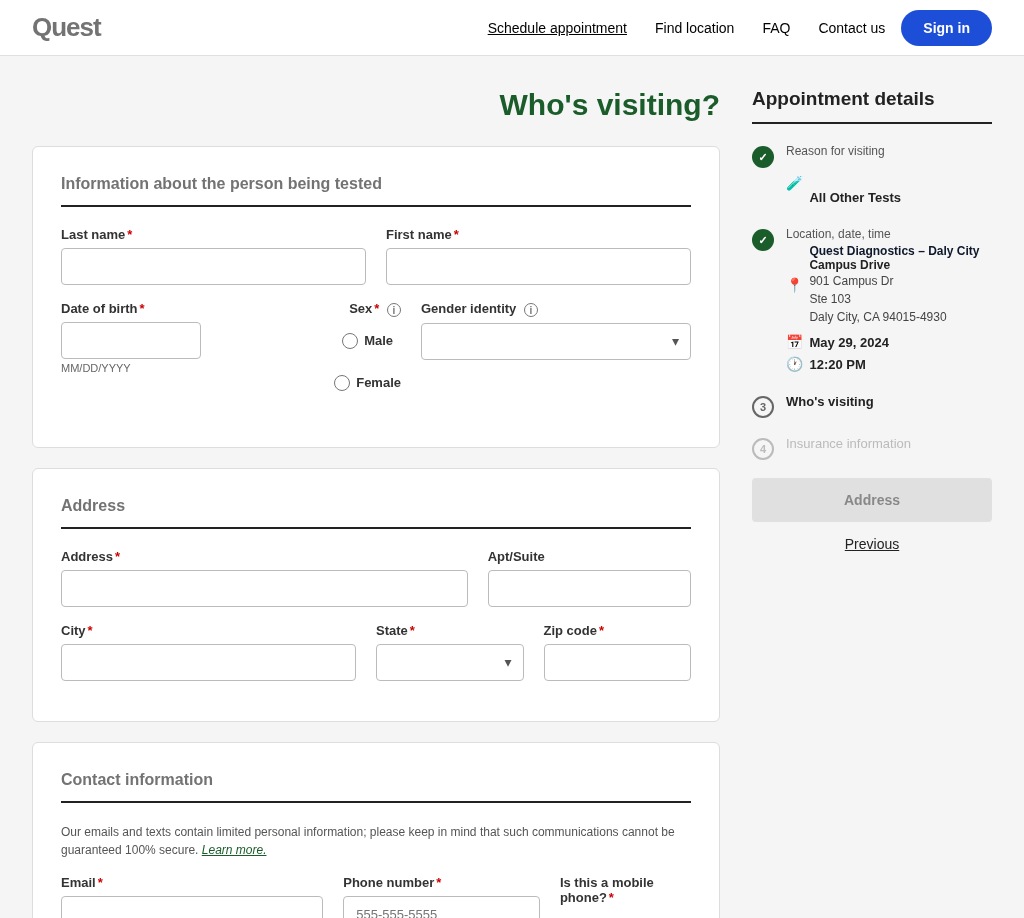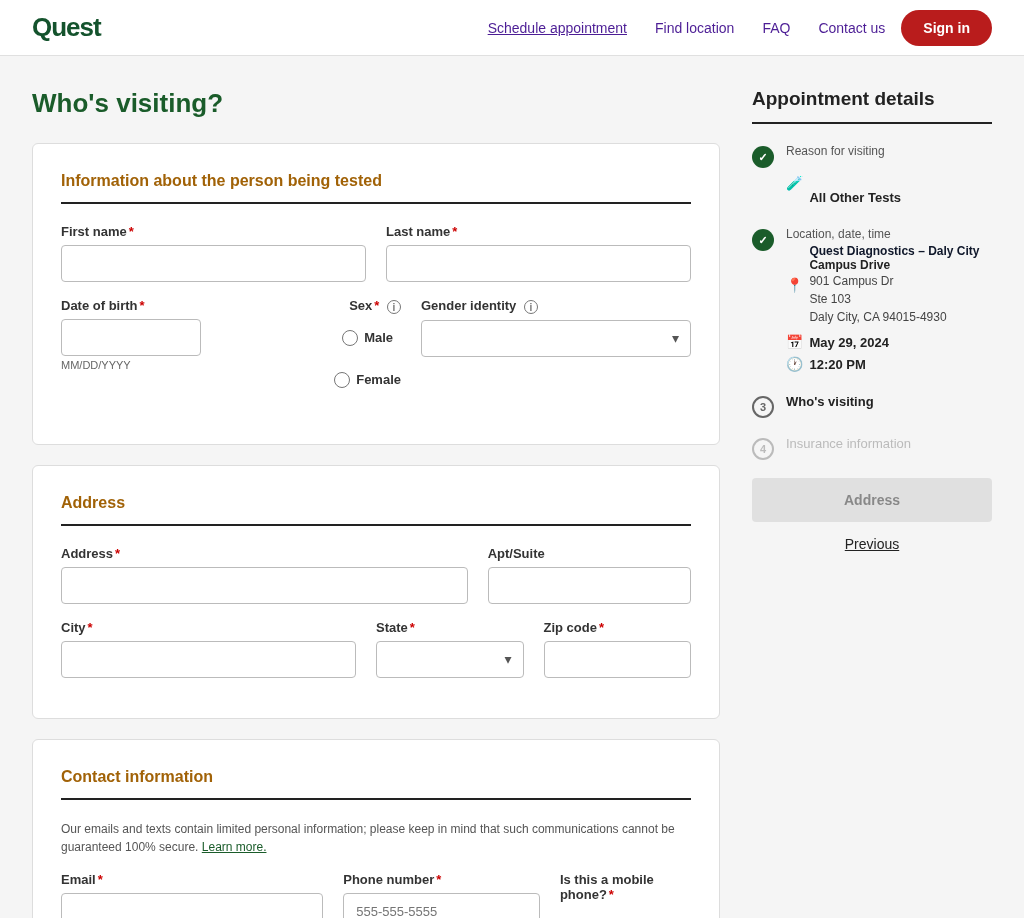--- a/index.html
+++ b/index.html
@@ -10,41 +10,41 @@
       background: #fff;
       display: flex;
       align-items: center;
       padding: 0 32px;
       height: 56px;
       border-bottom: 1px solid #e0e0e0;
     }
     .logo {
       font-size: 26px;
       font-weight: 900;
-      color: #14532d;
+      color: #737373;
       letter-spacing: -1px;
       margin-right: auto;
     }
     .nav-links {
       display: flex;
       align-items: center;
       gap: 28px;
       list-style: none;
     }
     .nav-links li a {
       text-decoration: none;
-      color: #4c1d95;
+      color: #000000;
       font-size: 14px;
     }
     .nav-links li a.active {
       text-decoration: underline;
       font-weight: 500;
     }
     .signin-btn {
-      background: #b91c1c;
+      background: #1d4ed8;
       color: #fff;
       border: none;
       border-radius: 24px;
       padding: 10px 22px;
       font-size: 14px;
       font-weight: 600;
       cursor: pointer;
       margin-left: 16px;
     }
 
@@ -55,38 +55,39 @@
       margin: 0 auto;
       padding: 32px 32px 40px;
       gap: 32px;
       align-items: flex-start;
     }
     .main-content {
       flex: 1;
       min-width: 0;
     }
     .page-title {
-      font-size: 26px;
+      font-size: 30px;
       font-weight: 700;
       color: #1a5c2a;
       margin-bottom: 24px;
+      text-align: right;
     }
 
     
     .card {
       background: #fff;
       border: 1px solid #ddd;
       border-radius: 6px;
       padding: 28px 28px 24px;
       margin-bottom: 20px;
     }
     .card-title {
       font-size: 16px;
       font-weight: 700;
-      color: #a16207;
+      color: #737373;
       padding-bottom: 12px;
       border-bottom: 2px solid #222;
       margin-bottom: 20px;
     }
 
     
     .form-row {
       display: flex;
       gap: 20px;
       margin-bottom: 16px;
@@ -202,20 +203,21 @@
 
     
     .contact-notice {
       font-size: 12px;
       color: #555;
       margin-bottom: 16px;
       line-height: 1.5;
     }
     .contact-notice a {
       color: #1a5c2a;
+      font-style: italic;
     }
 
     
     .mobile-group {
       display: flex;
       flex-direction: column;
     }
     .mobile-group .mobile-radios {
       display: flex;
       gap: 20px;
@@ -354,29 +356,29 @@
 
 <div class="page-wrapper">
   <div class="main-content">
     <h1 class="page-title">Who's visiting?</h1>
 
     <div class="card">
       <div class="card-title">Information about the person being tested</div>
       <div class="form-row">
         <div class="form-group half">
           <label>
+            <span>Last name</span><span class="req">*</span>
+          </label>
+          <input type="text" aria-label="Last name" style="">
+        </div>
+        <div class="form-group half">
+          <label>
             <span>First name</span><span class="req">*</span>
           </label>
           <input type="text" aria-label="First name" style="">
-        </div>
-        <div class="form-group half">
-          <label>
-            <span>Last name</span><span class="req">*</span>
-          </label>
-          <input type="text" aria-label="Last name" style="">
         </div>
       </div>
 
       <div class="form-row">
         <div class="form-group small">
           <label>
             <span>Date of birth</span><span class="req">*</span>
           </label>
           <input type="text" aria-label="Date of birth" style="">
           <span class="hint-text">MM/DD/YYYY</span>

